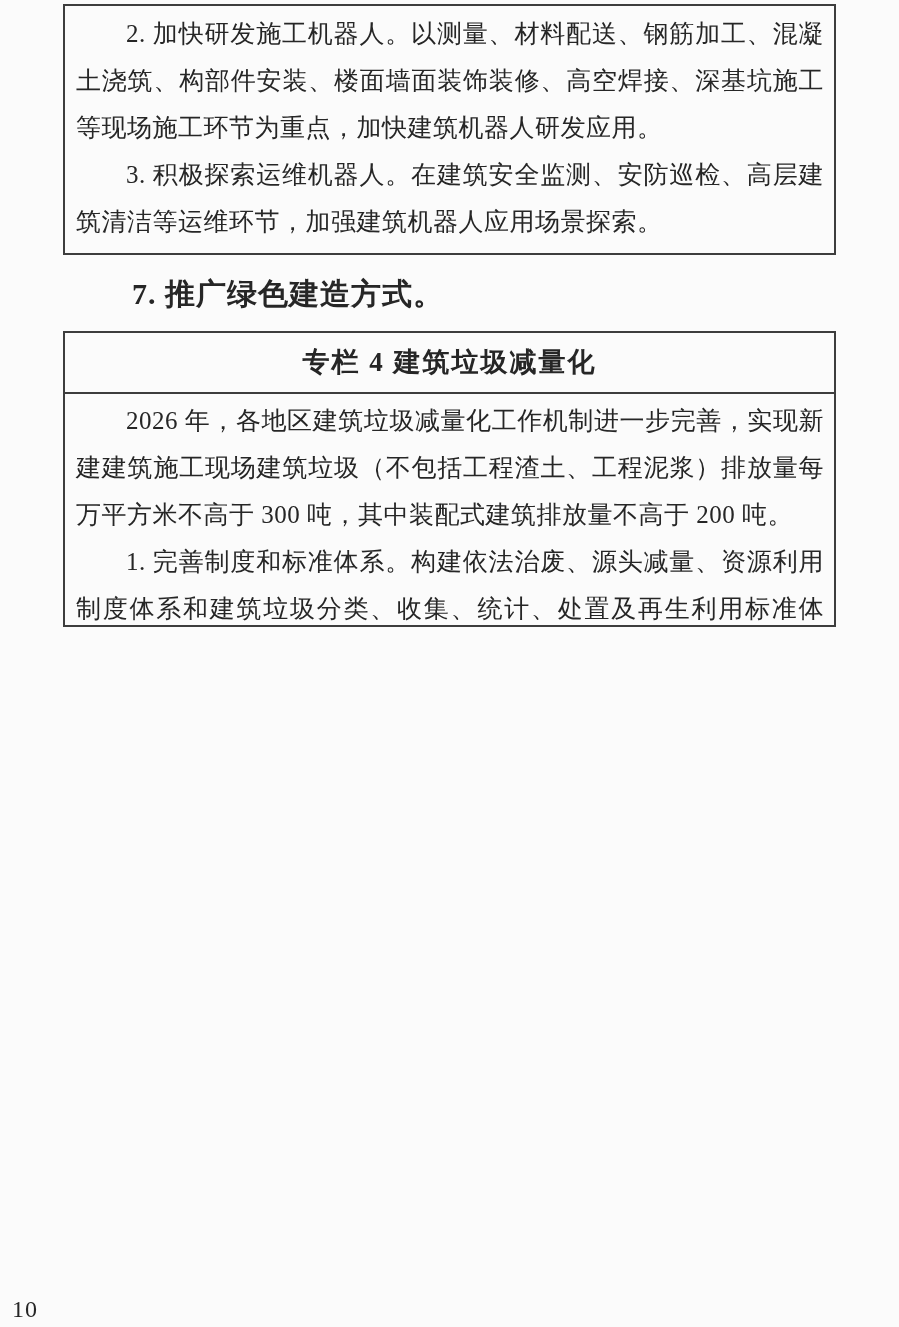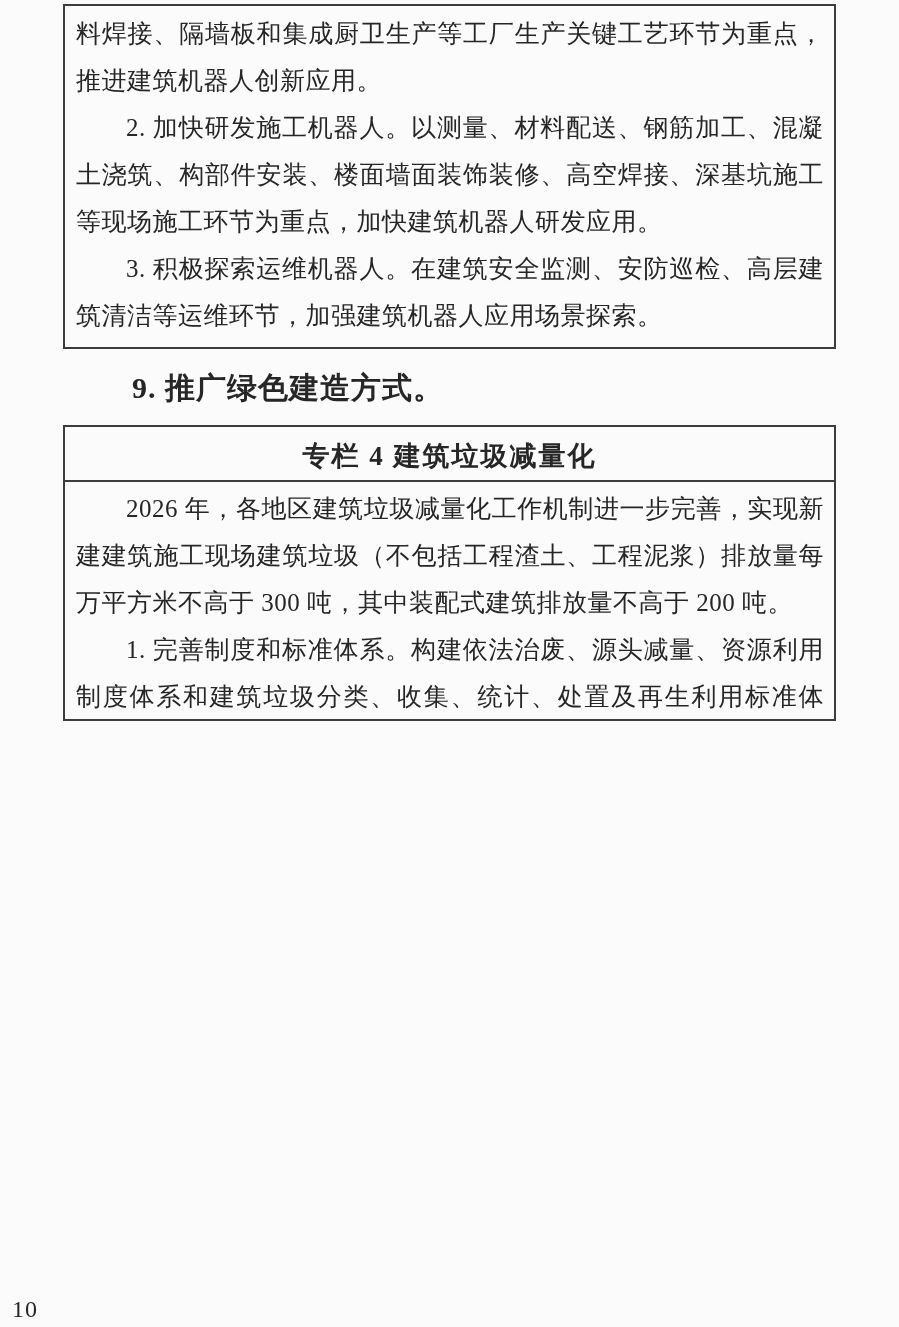--- a/index.html
+++ b/index.html
@@ -60,21 +60,21 @@
   }
   .panel-bottom {
     margin-top: 12px;
     height: 296px;
     overflow: hidden;
   }
   .panel-title {
     font-size: 27px;
     font-weight: 700;
     text-align: center;
-    padding: 11px 0 6px;
+    padding: 11px 0 12px;
     border-bottom: 2px solid var(--border);
     letter-spacing: 2px;
   }
   .panel-body {
     padding: 3px 10px 4px 11px;
   }
   .page-number {
     position: absolute;
     bottom: 8px;
     left: 12px;
@@ -83,26 +83,25 @@
     font-size: 24px;
     letter-spacing: 1px;
   }
 </style>
 </head>
 <body>
 
 <div class="page">
 
   <div class="panel panel-top">
-    <p class="panel-text no-indent">料焊接、隔墙板和集成厨卫生产等工厂生产关键工艺环节为重点，推进建筑机器人创新应用。</p>
     <p class="panel-text indent">2. 加快研发施工机器人。以测量、材料配送、钢筋加工、混凝土浇筑、构部件安装、楼面墙面装饰装修、高空焊接、深基坑施工等现场施工环节为重点，加快建筑机器人研发应用。</p>
     <p class="panel-text indent">3. 积极探索运维机器人。在建筑安全监测、安防巡检、高层建筑清洁等运维环节，加强建筑机器人应用场景探索。</p>
   </div>
 
-  <h2 class="heading">9. 推广绿色建造方式。</h2>
+  <h2 class="heading">7. 推广绿色建造方式。</h2>
 
 
   <div class="panel panel-bottom">
     <div class="panel-title">专栏 4  建筑垃圾减量化</div>
     <div class="panel-body">
       <p class="panel-text indent">2026 年，各地区建筑垃圾减量化工作机制进一步完善，实现新建建筑施工现场建筑垃圾（不包括工程渣土、工程泥浆）排放量每万平方米不高于 300 吨，其中装配式建筑排放量不高于 200 吨。</p>
       <p class="panel-text indent">1. 完善制度和标准体系。构建依法治废、源头减量、资源利用制度体系和建筑垃圾分类、收集、统计、处置及再生利用标准体系。探</p>
     </div>
   </div>
 

